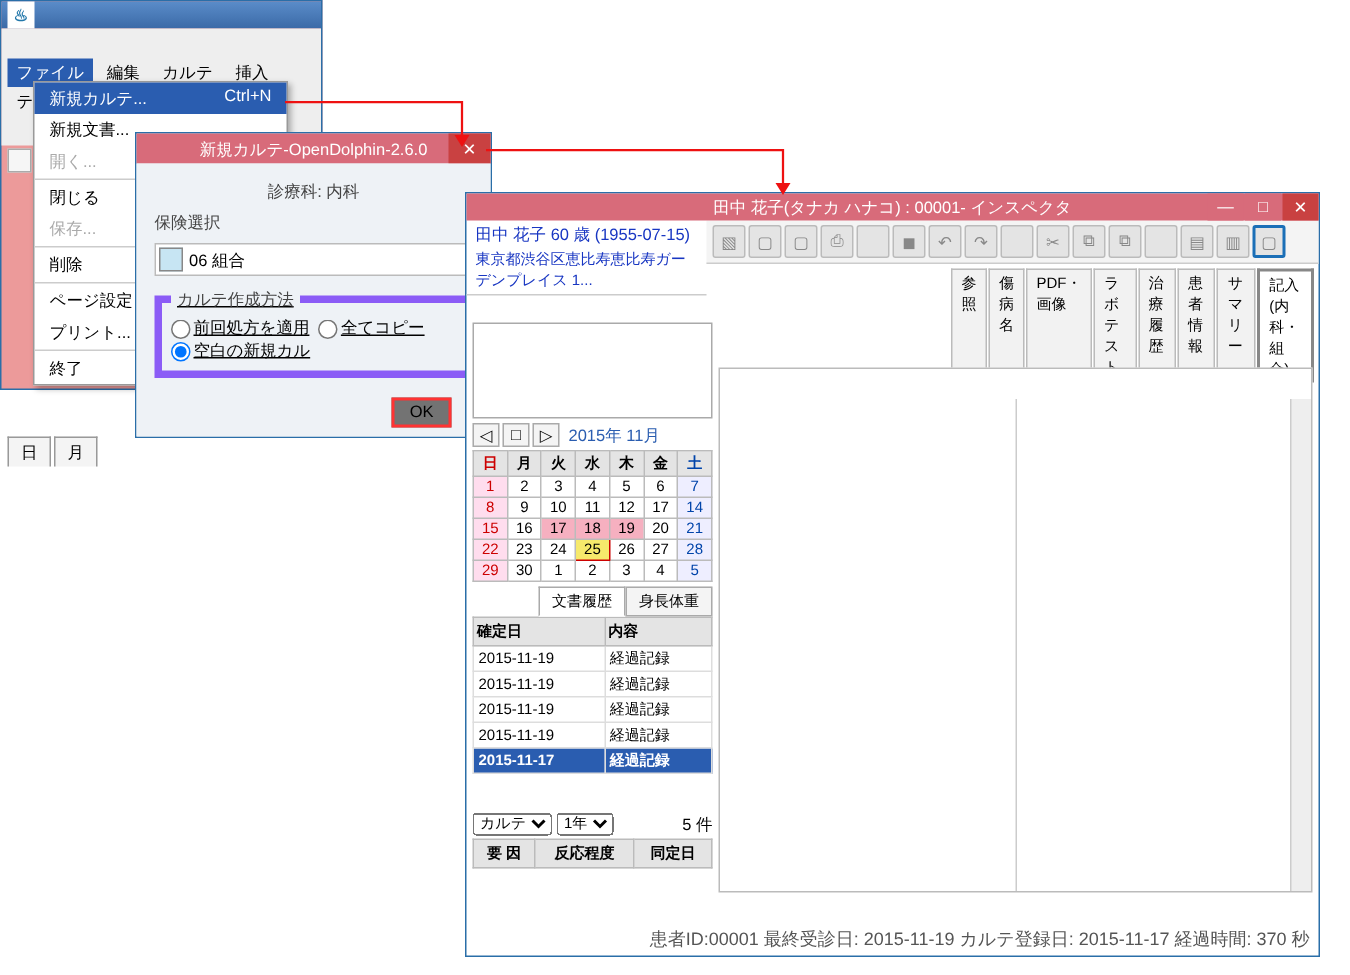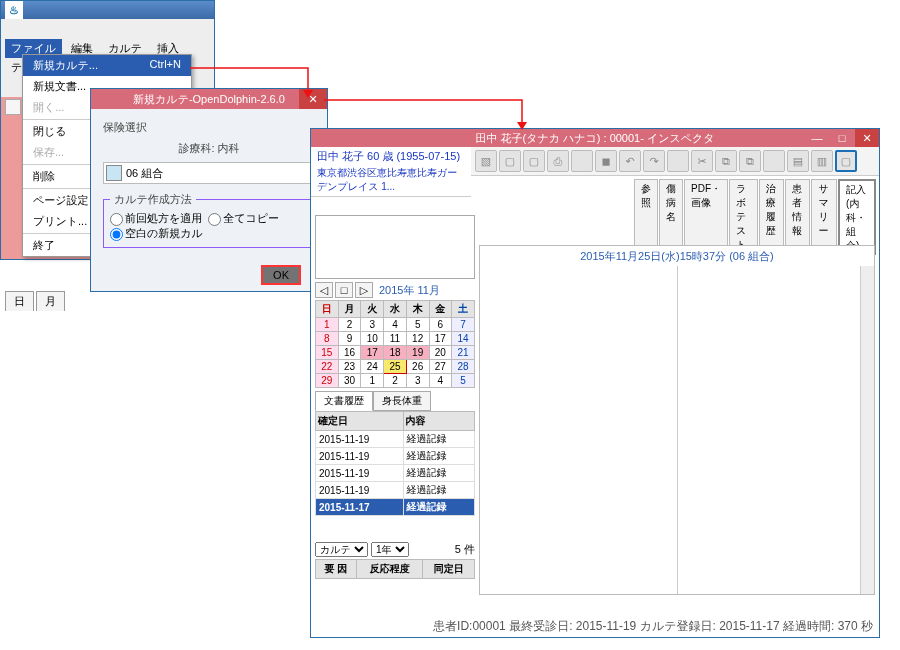--- a/index.html
+++ b/index.html
@@ -29,21 +29,21 @@
   .minitoolbar span { border:1px solid #aaa; background:#f6f6f6; width:16px; height:16px; }
   .tabrow { display:flex; gap:2px; margin:4px; }
   .tabrow span { border:1px solid #999; background:#f4f4f4; padding:2px 8px; border-bottom:none; }
   
   
   .dialog { left:90px; top:88px; width:238px; height:204px; }
   .dlgbody { padding:8px 12px; background:#eef2f6; height:calc(100% - 20px); position:relative; }
   .dlgline { margin:3px 0 6px; color:#444; }
   .insur { display:flex; align-items:center; border:1px solid #bbb; background:#fff; padding:2px; margin-bottom:8px; }
   .insur .ico { width:16px;height:16px;background:#c7e5f3;border:1px solid #888; margin-right:4px;}
-  fieldset { border:1px solid #8b5cf6; padding:4px 6px 6px; margin:0 0 6px; }
+  fieldset { border:5px solid #8b5cf6; padding:4px 6px 6px; margin:0 0 6px;text-decoration:underline; }
   legend { color:#444; padding:0 4px; }
   .okbtn { position:absolute; right:26px; bottom:6px; border:2px solid #f33; padding:2px 10px; background:#737373; }
   label.radio { margin-right:6px; white-space:nowrap; }
   input[type=radio]{ vertical-align:middle; margin:0 2px 0 0; }
   
   
   .mainwin { left:310px; top:128px; width:570px; height:510px; background:#fff; }
   .mw-title { height:18px; background:#d86b7a; color:#fff; display:flex; align-items:center; justify-content:center; position:relative; }
   .mw-menubar { background:#eee; padding:2px 4px; border-bottom:1px solid #ccc; }
   .mw-menubar span { padding:1px 4px; }
@@ -59,21 +59,21 @@
   .canvas { border:1px solid #aaa; background:#fff; height:64px; margin-bottom:3px;}
   .navrow { display:flex; align-items:center; gap:2px; margin:2px 0; }
   .navrow span.btn { border:1px solid #aaa; width:18px; height:16px; display:flex; align-items:center; justify-content:center; background:#f4f4f4;}
   .navrow .mth { color:#2a5db0; margin-left:4px; }
   table.cal { width:100%; border-collapse:collapse; }
   table.cal th, table.cal td { border:1px solid #bbb; text-align:center; padding:1px; font-size:10px; }
   table.cal th { background:#e4e4e4; }
   .sun { color:#c00; } .sat { color:#04a; }
   td.sun{background:#fde;} td.sat{background:#eef;}
   td.pink{background:#f6b0c0;} td.yel{background:#f6e96b; border:1px solid #c00!important;}
-  .subtabs { display:flex; margin-top:3px; }
+  .subtabs { display:flex; margin-top:3px;justify-content:flex-end; }
   .subtabs span { border:1px solid #aaa; padding:2px 8px; background:#f4f4f4; font-size:10px;}
   .subtabs span.active { background:#fff; border-bottom-color:#fff; }
   table.hist { width:100%; border-collapse:collapse; }
   table.hist th { background:#e4e4e4; border:1px solid #bbb; padding:2px; font-size:10px; text-align:left;}
   table.hist td { border:1px solid #ddd; padding:1px 3px; font-size:10px;}
   tr.selrow td { background:#2a5db0; color:#fff;font-weight:bold; }
   .filtrow { display:flex; gap:3px; margin-top:26px; align-items:center;}
   .filtrow select{ font-size:10px; }
   table.fac { width:100%; border-collapse:collapse; margin-top:2px;}
   table.fac th{background:#e4e4e4;border:1px solid #bbb;padding:2px;font-size:10px;}
@@ -159,22 +159,22 @@
       <span></span>
     </div>
   </div>
 
 <div class="win dialog">
   <div class="titlebar-pink">
     <span>新規カルテ-OpenDolphin-2.6.0</span>
     <span class="closebtn">✕</span>
   </div>
   <div class="dlgbody">
+    <div class="dlgline" style="text-align:center">診療科: 内科</div>
     <div class="dlgline">保険選択</div>
-    <div class="dlgline" style="text-align:center">診療科: 内科</div>
     <div class="insur">
       <span class="ico"></span>
       <span>06 組合</span>
     </div>
     <fieldset>
       <legend>カルテ作成方法</legend>
       <div id="method-opts"><label class="radio"><input type="radio" style="">前回処方を適用</label><label class="radio"><input type="radio" style="">全てコピー</label><label class="radio"><input type="radio" checked="" style="">空白の新規カル</label></div>
     </fieldset>
     <button class="okbtn">OK</button>
   </div>
@@ -334,21 +334,20 @@
           <tr>
             <th>要 因</th>
             <th>反応程度</th>
             <th>同定日</th>
           </tr>
         </tbody>
       </table>
   </div>
 
   <div class="rightpane">
-    <div class="hdr">2015年11月25日(水)15時37分 (06 組合)</div>
     <div class="splitter"></div>
     <div class="scroll"></div>
   </div>
 
   <div class="footer">患者ID:00001  最終受診日: 2015-11-19    カルテ登録日: 2015-11-17    経過時間: 370 秒</div>
 </div>
 
 <div class="arrow" style="left:188px; top:46px;">
   <svg width="150" height="60">
       <path d="M2 22 L120 22 L120 50" stroke="#e11" stroke-width="1.5" fill="none"></path>

